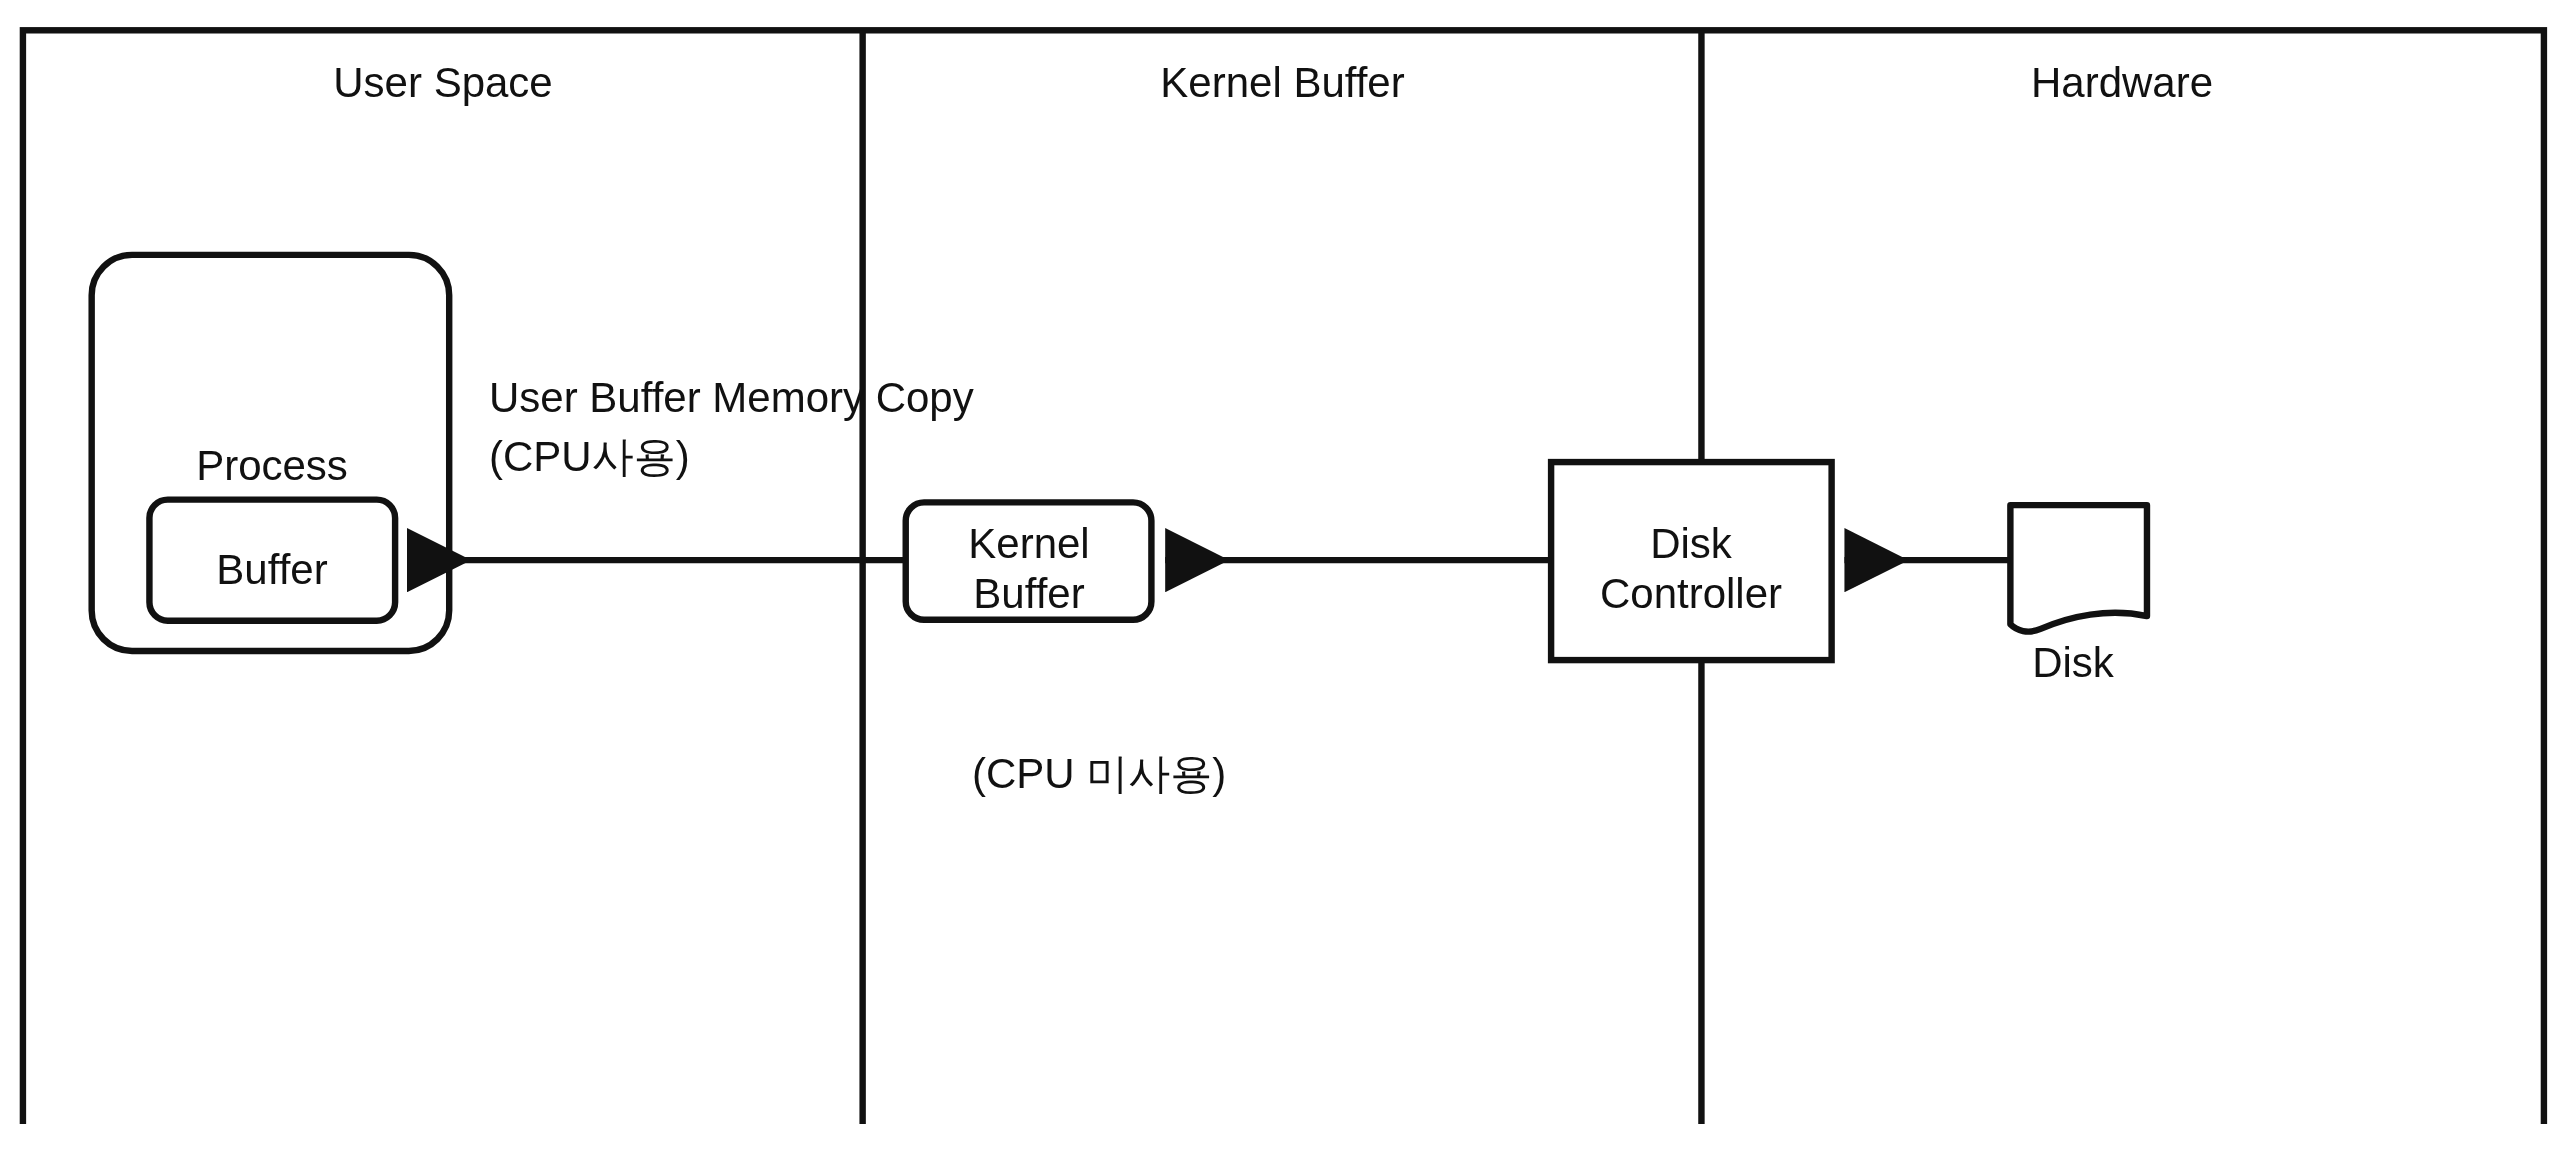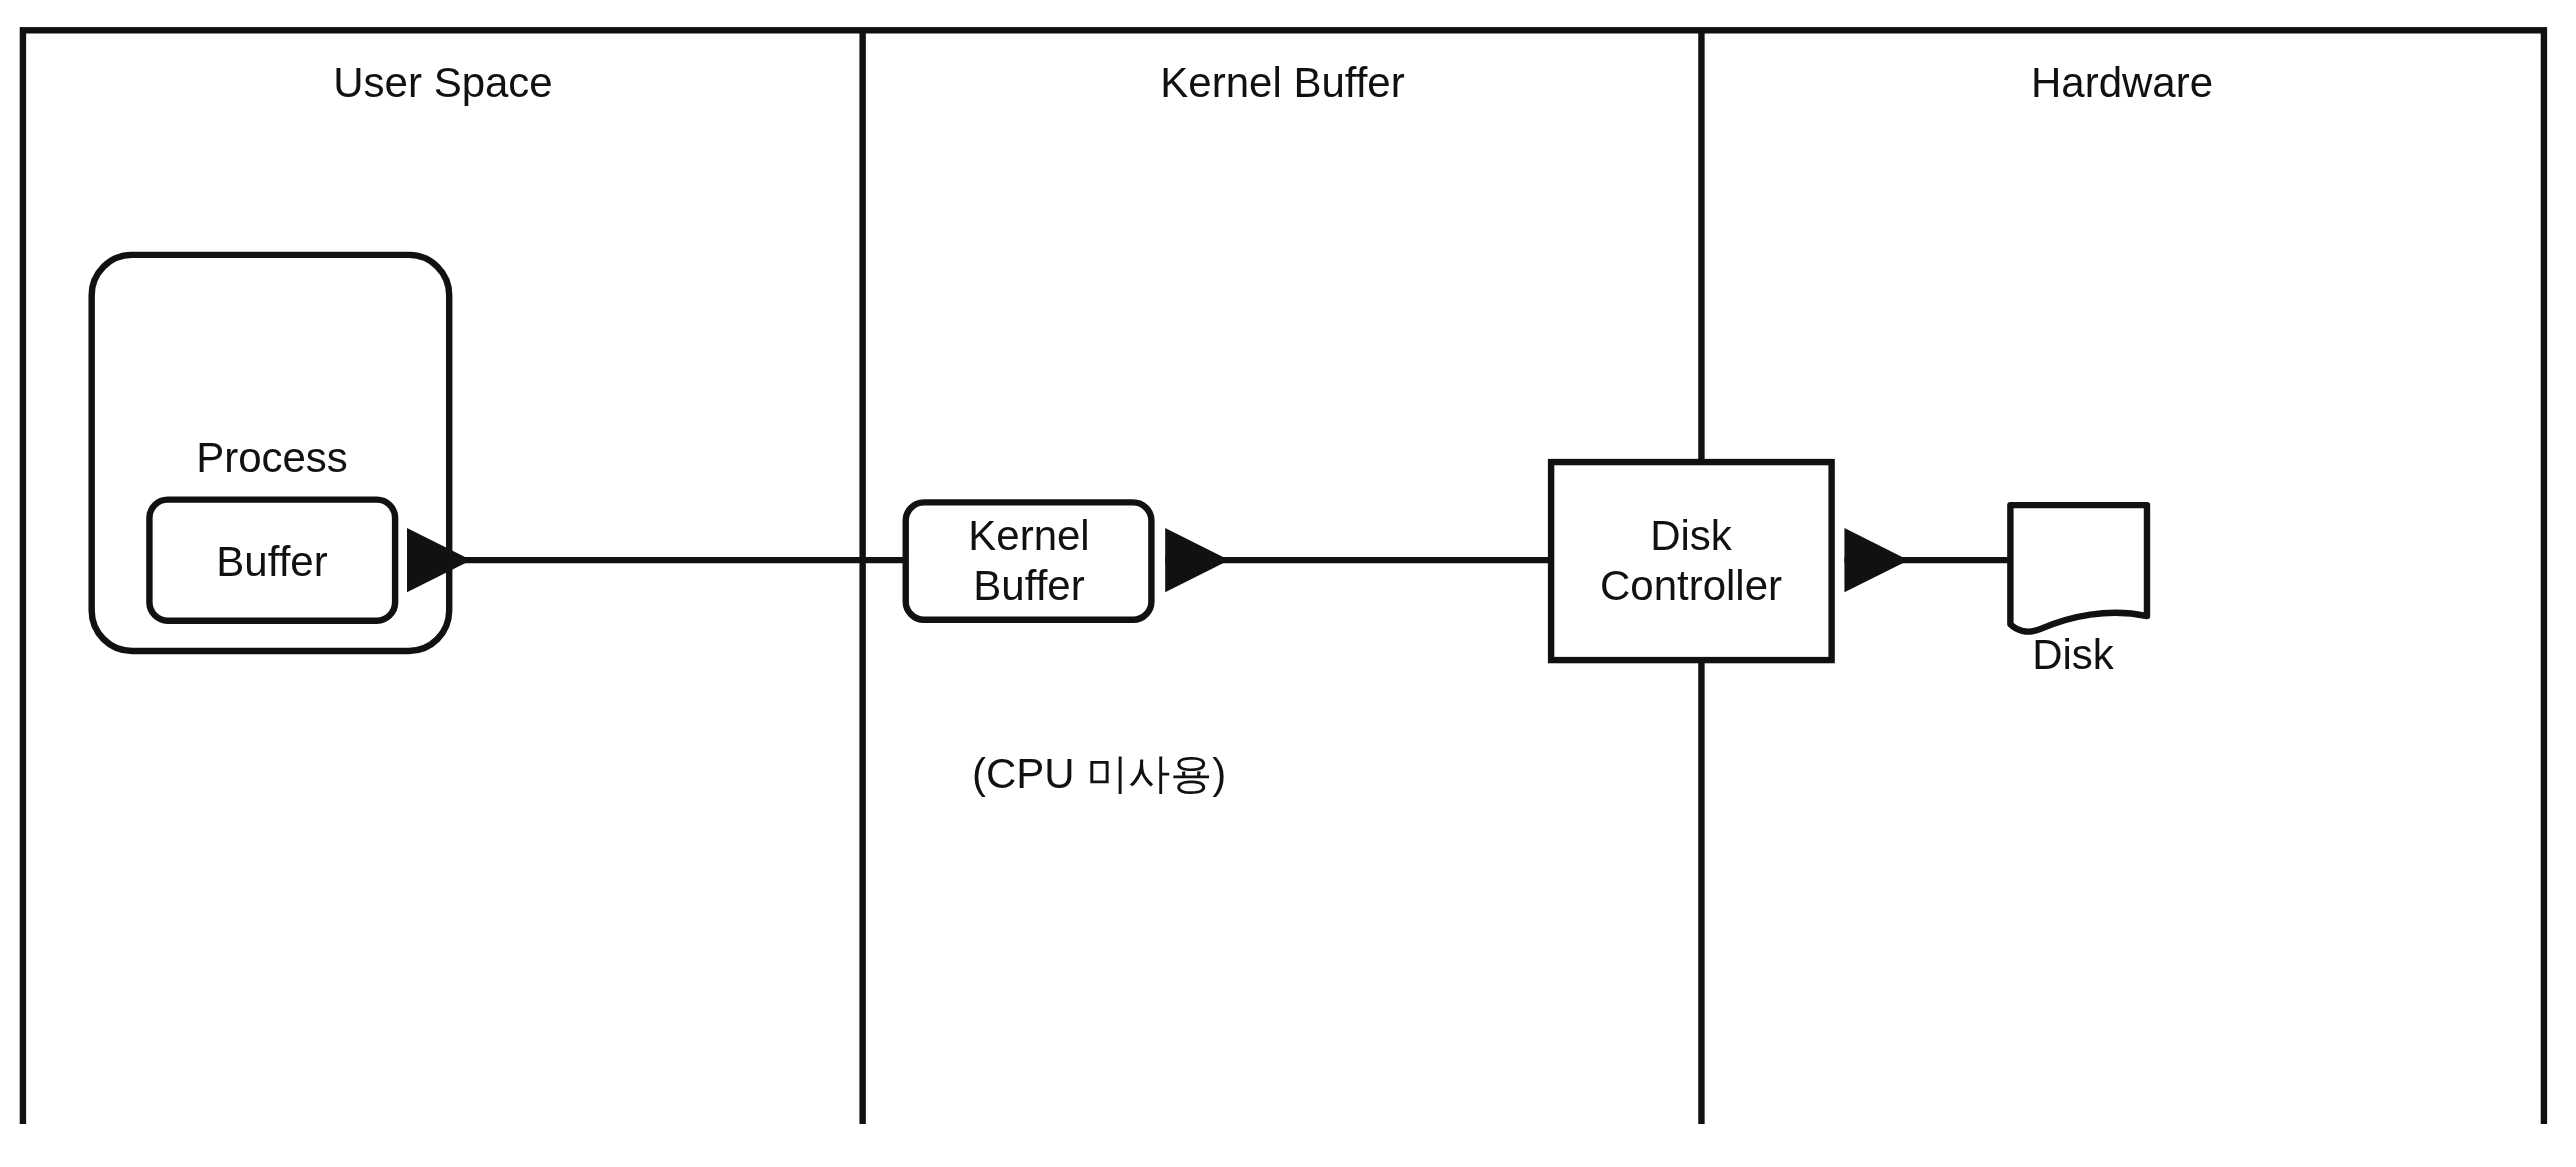--- a/index.html
+++ b/index.html
@@ -33,20 +33,21 @@
   }
   .zone-title {
     font-size: 42px;
     text-align: center;
     transform: translateY(-50%);
   }
   .node-label {
     font-size: 42px;
     text-align: center;
     transform: translate(-50%, -50%);
+    margin-top: 8px;
   }
   .node-label.two-line { line-height: 1.18; }
   .edge-label {
     font-size: 42px;
     line-height: 1.40;
     text-align: left;
   }
 </style>
 </head>
 <body>
@@ -89,17 +90,18 @@
   <div class="txt node-label" style="left:272px; top:458px;">Process</div>
 
   <div class="txt node-label" style="left:272px; top:562px;">Buffer</div>
 
   <div class="txt node-label two-line" style="left:1029px; top:561px;"><span>Kernel</span><br><span>Buffer</span></div>
 
   <div class="txt node-label two-line" style="left:1691px; top:561px;"><span>Disk</span><br><span>Controller</span></div>
 
   <div class="txt node-label" style="left:2073px; top:655px;">Disk</div>
 
+  <div class="txt edge-label" style="left:489px; top:369px;"><span>User Buffer Memory Copy</span><br><span>(CPU사용)</span></div>
 
   <div class="txt edge-label" style="left:972px; top:686px;"><br><span>(CPU 미사용)</span></div>
 
 </div>
 
 
 </body></html>

